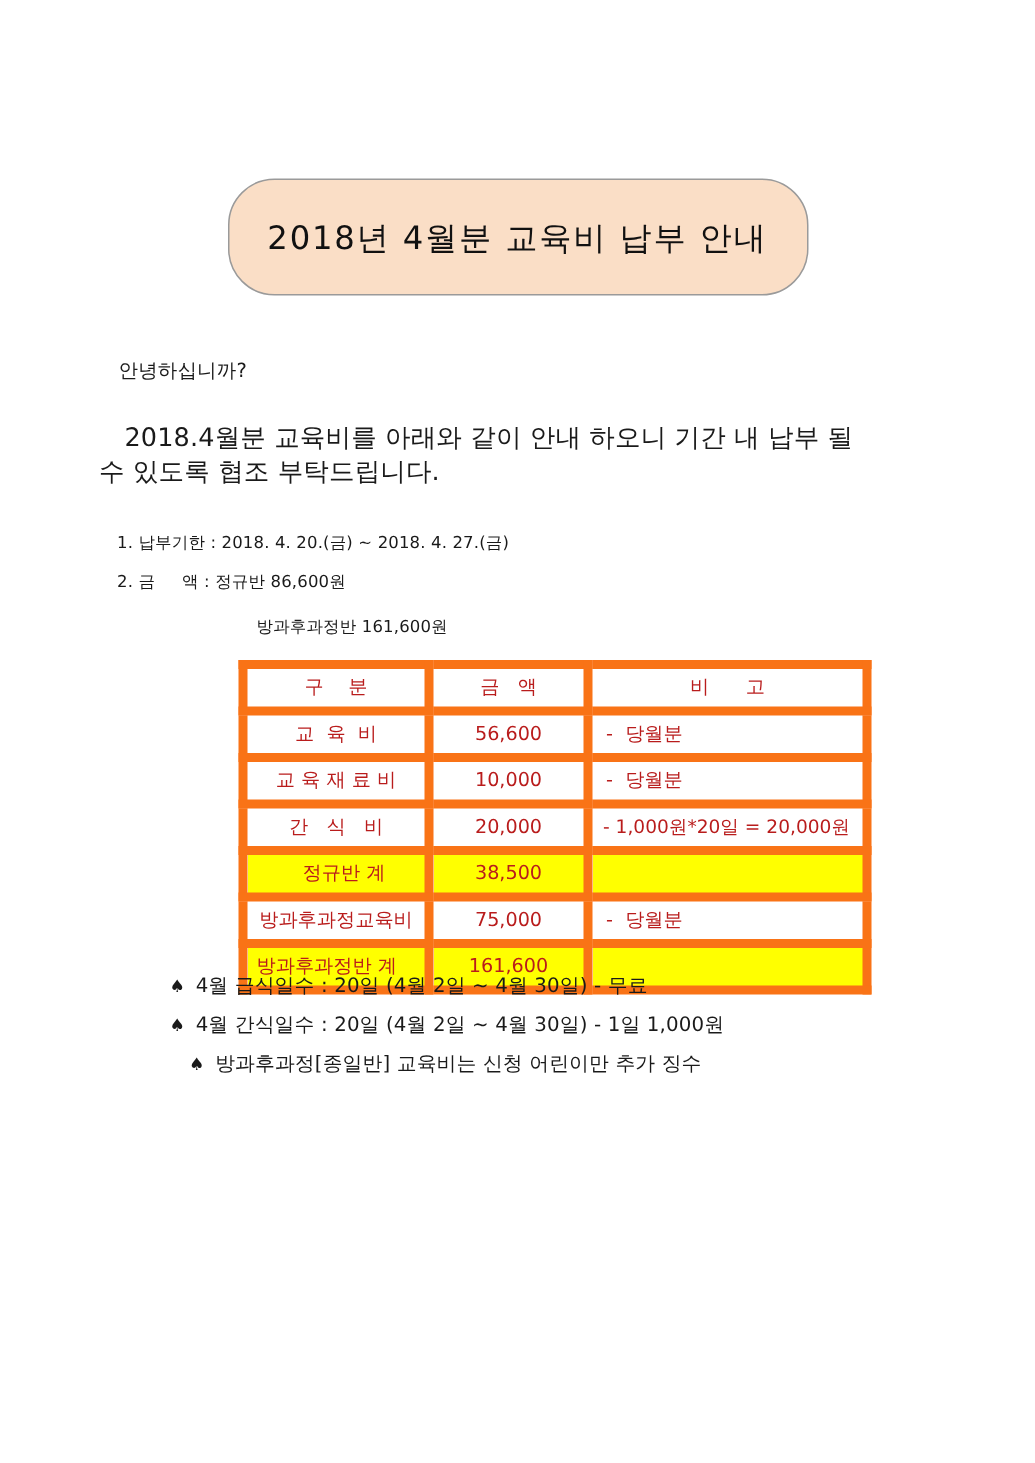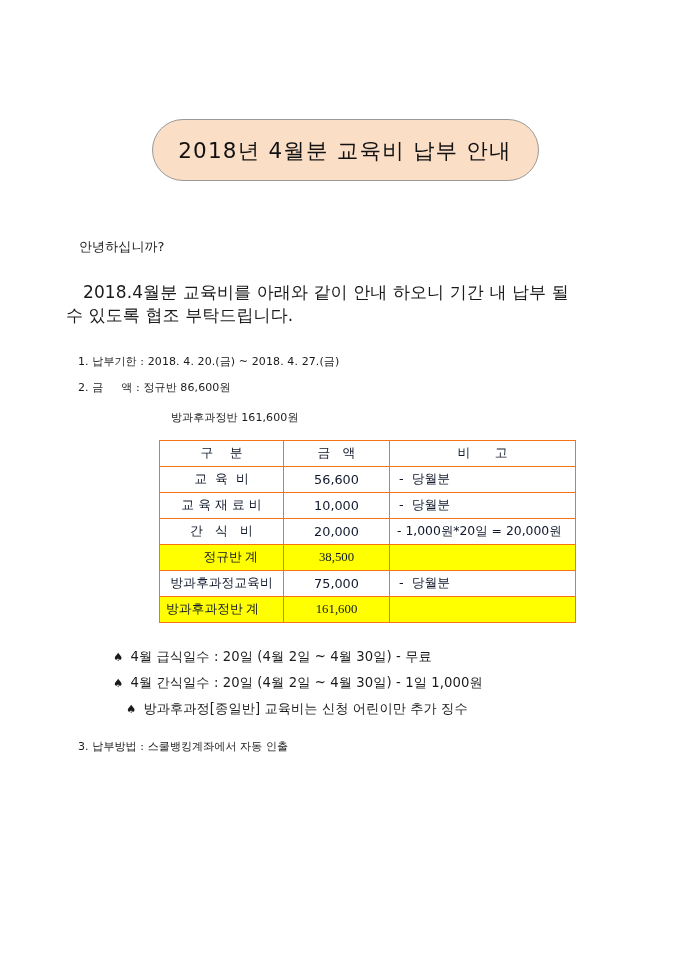--- a/index.html
+++ b/index.html
@@ -28,21 +28,21 @@
     position: absolute;
     top: 119px;
     left: 0;
     width: 690px;
     display: flex;
     justify-content: center;
   }
   .banner {
     box-sizing: border-box;
     width: 387px;
-    height: 62px;
+    height: 78px;
     background: #fadec6;
     border: 1.3px solid #9a9a9a;
     border-radius: 31px;
     display: flex;
     align-items: center;
     justify-content: center;
   }
   .banner-title {
     font-size: 21.5px;
     letter-spacing: 1.2px;
@@ -89,33 +89,33 @@
     border-collapse: collapse;
     table-layout: fixed;
     font-size: 12.8px;
   }
   .fee-table col.c-item   { width: 124px; }
   .fee-table col.c-amount { width: 106px; }
   .fee-table col.c-note   { width: 186px; }
 
   .fee-table td,
   .fee-table th {
-    border: 1px solid #f97316;
+    border: 6px solid #f97316;
     height: 25px;
     padding: 0 6px;
     font-weight: normal;
-    color: #0f172a;
+    color: #b91c1c;
     background: #ffffff;
     white-space: pre;
     overflow: hidden;
   }
   .fee-table .ct { text-align: center; }
   .fee-table .lt { text-align: left; padding-left: 9px; }
 
-  .fee-table tr.highlight td { background: #ffff00; font-family: Liberation Serif, serif; }
+  .fee-table tr.highlight td { background: #ffff00; }
   .fee-table .sum-label { text-align: right; padding-right: 22px; }
   .fee-table .note-small { font-size: 12.4px; padding-left: 7px; }
 
   
   .bullets {
     position: absolute;
     top: 648px;
     left: 113px;
     font-size: 13.2px;
     letter-spacing: 0.1px;
@@ -203,15 +203,14 @@
         </tr>
       </tbody>
   </table>
 
   <div class="bullets">
       <div class="bullet-line"><span class="bullet-mark">♠</span><span>4월 급식일수 : 20일 (4월 2일 ~ 4월 30일) - 무료</span></div>
       <div class="bullet-line"><span class="bullet-mark">♠</span><span>4월 간식일수 : 20일 (4월 2일 ~ 4월 30일) - 1일 1,000원</span></div>
       <div class="bullet-line deeper"><span class="bullet-mark">♠</span><span>방과후과정[종일반] 교육비는 신청 어린이만 추가 징수</span></div>
     </div>
 
-  <div class="numbered item-3">3. 납부방법 : 스쿨뱅킹계좌에서 자동 인출</div>
 
 </div>
 
 </body></html>

